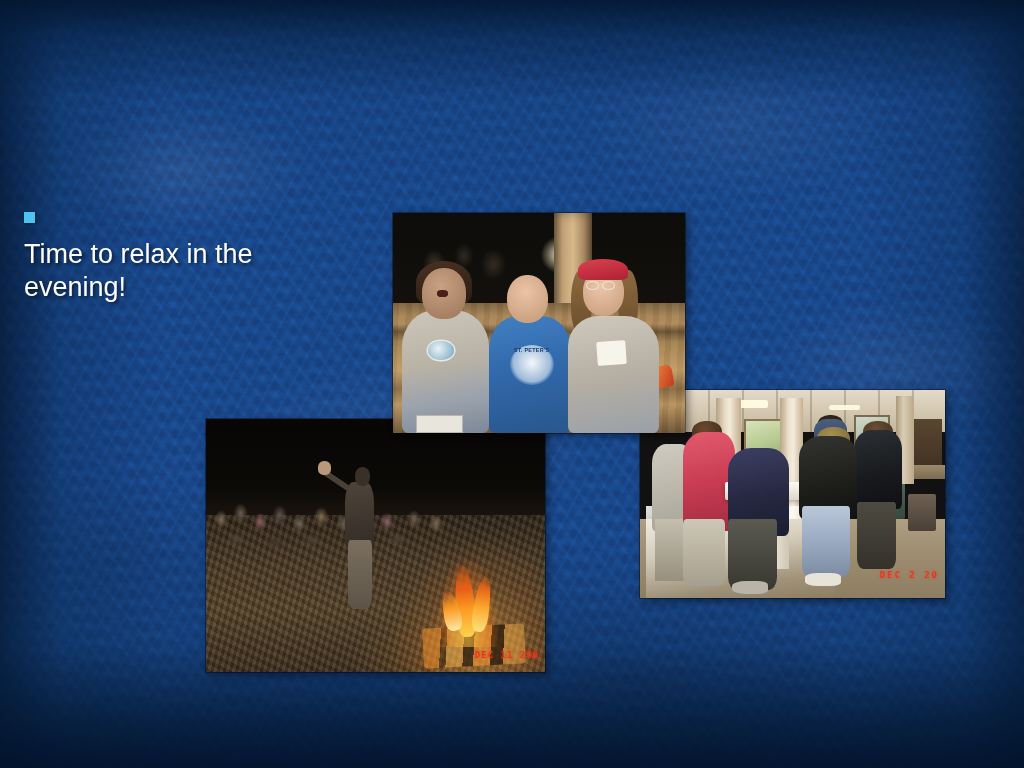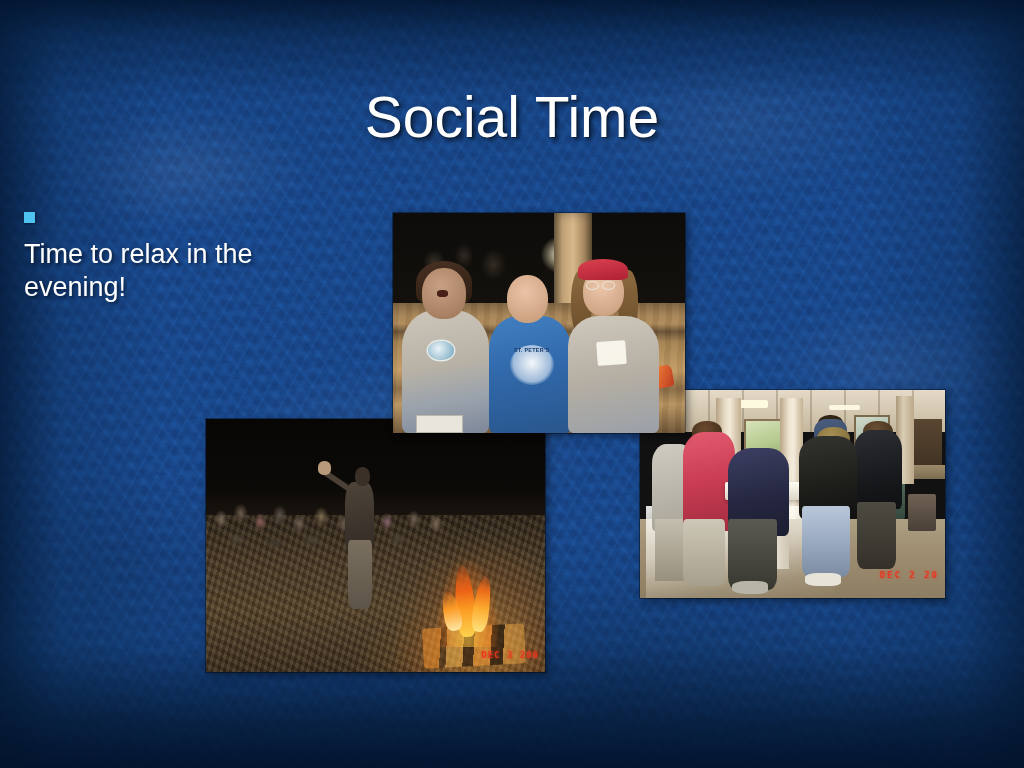--- a/index.html
+++ b/index.html
@@ -327,21 +327,20 @@
 </style>
 </head>
 <body>
 
 <div class="slide">
 
   <div class="bg-texture"></div>
   <div class="bg-mottle"></div>
   <div class="bg-vignette"></div>
 
-  <div class="title">Social Time</div>
 
   <div class="body-list">
     <div class="bullet-row">
       <span class="bullet-marker"></span>
       <span class="bullet-text">Time to relax in the evening!</span>
     </div>
   </div>
 
   <div class="photo" id="photo-girls">
     <div class="scene blurwrap">
@@ -387,21 +386,21 @@
       <div class="layer fire-leader-hand"></div>
       <div class="layer fire-leader-body"></div>
       <div class="layer fire-leader-legs"></div>
       <div class="layer fire-leader-head"></div>
       <div class="layer fire-glow"></div>
       <div class="layer logs"></div>
       <div class="layer flame-outer"></div>
       <div class="layer flame-a"></div>
       <div class="layer flame-b"></div>
       <div class="layer flame-c"></div>
-      <div class="layer fire-stamp">DEC 3 200</div>
+      <div class="layer fire-stamp">DEC 11 200</div>
     </div>
   </div>
 
   <div class="photo" id="photo-lodge">
     <div class="scene blurwrap">
       <div class="layer lodge-bg"></div>
       <div class="layer lodge-ceiling"></div>
       <div class="layer lodge-light1"></div>
       <div class="layer lodge-light2"></div>
       <div class="layer window1"></div>

